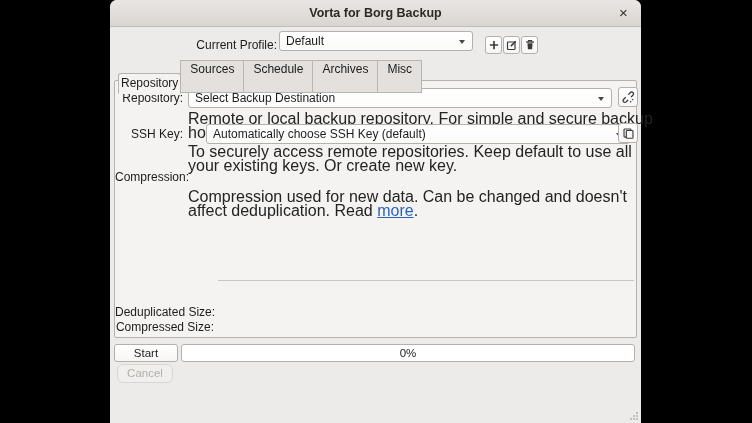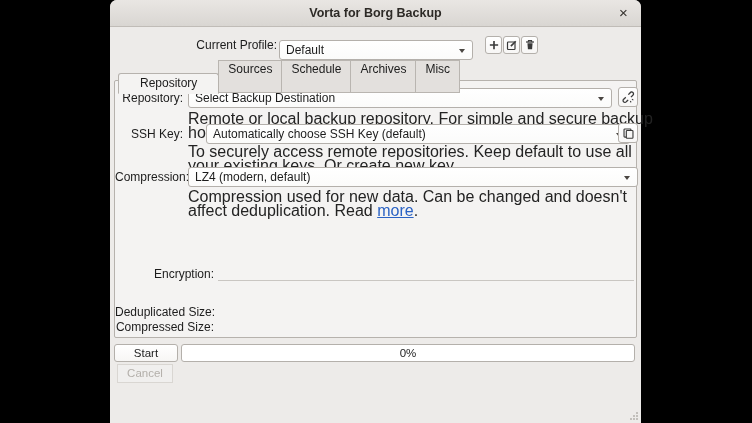--- a/index.html
+++ b/index.html
@@ -31,31 +31,31 @@
               border:1px solid #b4b0ab; border-radius:3px; display:flex;
               align-items:center; justify-content:center; }
   .tool-btn svg { display:block; }
 
   .rlabel { position:absolute; text-align:right; font-size:12px; color:#1c1c1c; white-space:nowrap; }
   .help { position:absolute; font-size:16px; color:#232323; line-height:13.5px; }
   .link { color:#2a62c4; text-decoration:underline; cursor:pointer; }
 
   
   .profile-label { top:38px; left:0; width:167px; }
-  .profile-combo { left:169px; top:40px; width:194px;align-items:center; }
+  .profile-combo { left:169px; top:31px; width:194px;align-items:center; }
   .btn-add  { left:375px; top:36px; }
   .btn-edit { left:393px; top:36px; }
   .btn-del  { left:411px; top:36px; }
 
   
   .tabbar { position:absolute; left:8px; top:60px; display:flex; align-items:flex-end; z-index:3; }
   .tab { font-size:12px; color:#1c1c1c; background:#e3e0dd; border:1px solid #b9b5b0;
          height:33px; line-height:16px; padding:0 9px; margin-left:-1px; }
   .tab.active { background:#f4f3f2; border:1px solid #b6b2ad; border-bottom:1px solid #f4f3f2;
-                height:21px; line-height:19px; padding:0 21px; border-radius:3px 3px 0 0;
+                height:21px; line-height:19px; padding:0 2px; border-radius:3px 3px 0 0;
                 margin-bottom:-1px; z-index:4; position:relative; margin-left:0; }
 
   
   .frame { position:absolute; left:4px; top:80px; width:523px; height:258px;
            background:#f4f3f2; border:1px solid #b6b2ad; border-radius:2px; z-index:1; }
 
   .lab-repo { top:10px; left:0; width:68px; }
   .combo-repo { left:73px; top:7px; width:424px; }
   .btn-unlink { left:503px; top:6px; width:20px; height:20px; }
   .help-repo { left:73px; top:31px; width:465px; }
@@ -80,21 +80,21 @@
 
   
   .start-btn { position:absolute; left:4px; top:344px; width:64px; height:18px;
                background:linear-gradient(#ffffff,#f7f6f5); border:1px solid #b4b0ab;
                border-radius:3px; font-size:11.5px; color:#1c1c1c; text-align:center;
                line-height:16px; }
   .progress { position:absolute; left:71px; top:344px; width:454px; height:18px;
               background:#fff; border:1px solid #b4b0ab; border-radius:3px;
               font-size:11.5px; color:#1c1c1c; text-align:center; line-height:16px; }
   .cancel-btn { position:absolute; left:7px; top:364px; width:56px; height:19px;
-                background:#f0efee; border:1px solid #d9d6d2; border-radius:0;
+                background:#f0efee; border:1px solid #d9d6d2; border-radius:6px;
                 font-size:11.5px; color:#b3afaa; text-align:center; line-height:17px; }
   .grip { position:absolute; right:2px; bottom:2px; }
 </style>
 </head>
 <body>
 
 <div class="stage">
   <div class="window">
 
     <div class="titlebar">
@@ -159,29 +159,24 @@
       </div>
       <div class="tool-btn btn-copy">
         <svg width="13" height="13" viewBox="0 0 16 16">
           <rect x="2.5" y="2.5" width="8.5" height="10" rx="1" stroke="#3a3a3a" stroke-width="1.4" fill="none"></rect>
           <rect x="5.3" y="4.3" width="8.2" height="9.5" rx="1" stroke="#3a3a3a" stroke-width="1.4" fill="#f7f6f5"></rect>
         </svg>
       </div>
       <div class="help help-ssh">To securely access remote repositories. Keep default to use all your existing keys. Or create new key.</div>
 
       <div class="rlabel lab-comp">Compression:</div>
-      <div class="combo combo-comp">
-        <span>LZ4 (modern, default)</span>
-        <span class="arrow"></span>
-      </div>
       <div class="help help-comp">
         <span>Compression used for new data. Can be changed and doesn't affect deduplication. Read </span><span class="link">more</span><span>.</span>
       </div>
 
-      <div class="rlabel lab-enc">Encryption:</div>
       <div class="enc-line"></div>
 
       <div class="stat-val" style="top:209px"></div>
       <div class="rlabel lab-stat1">Deduplicated Size:</div>
       <div class="stat-val" style="top:224px"></div>
       <div class="rlabel lab-stat2">Compressed Size:</div>
       <div class="stat-val" style="top:239px"></div>
     </div>
 
     <div class="start-btn">Start Backup</div>

